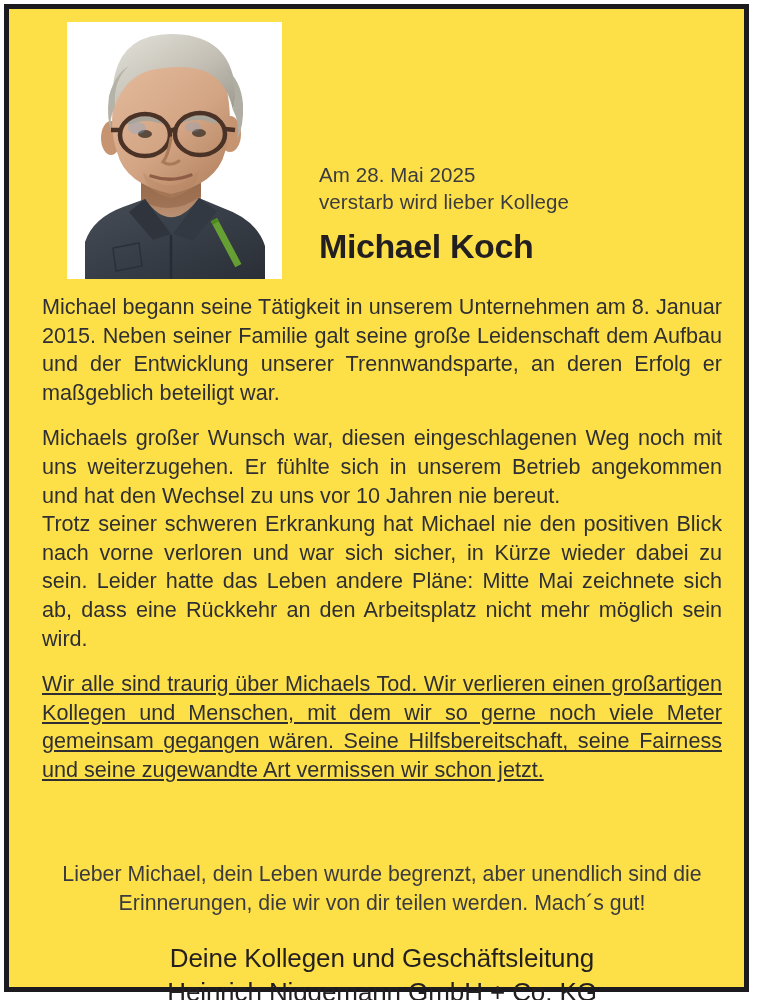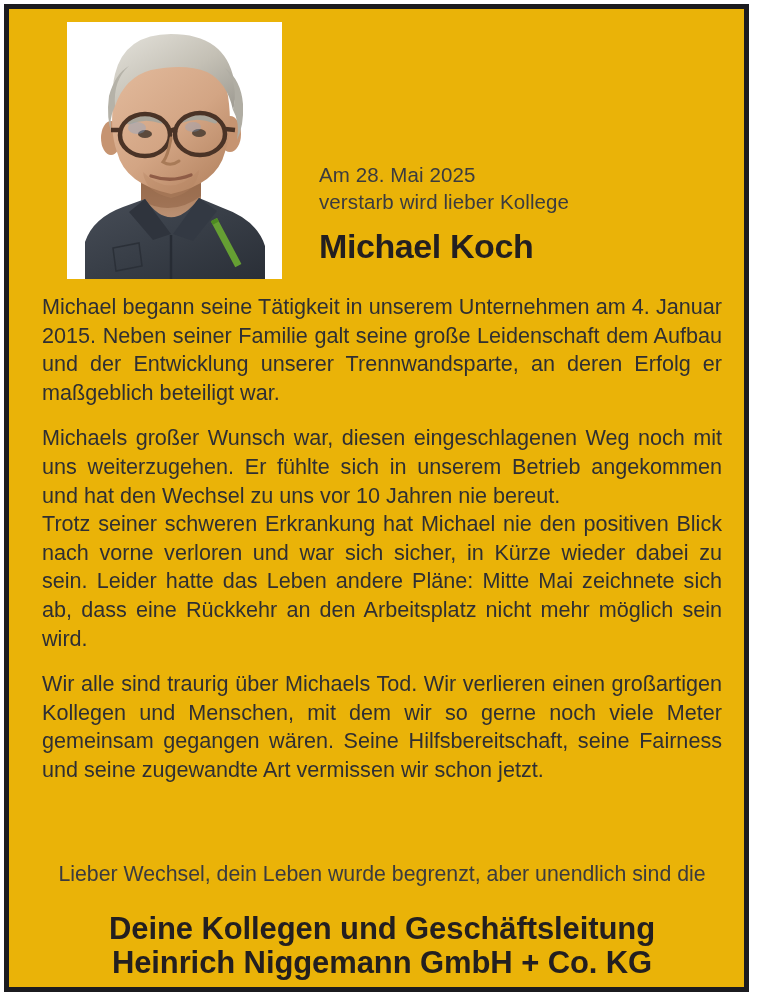--- a/index.html
+++ b/index.html
@@ -15,21 +15,21 @@
     overflow: hidden;
   }
 
   .notice {
     position: absolute;
     left: 4px;
     top: 4px;
     width: 745px;
     height: 988px;
     border: 5px solid #1b1b1f;
-    background: #eab308;
+    background: #fde047;
     box-sizing: border-box;
   }
 
   .inner {
     position: relative;
     width: 100%;
     height: 100%;
   }
 
   
@@ -80,43 +80,43 @@
   }
   .para {
     font-size: 21.6px;
     line-height: 28.6px;
     color: #2f2f33;
     text-align: justify;
     text-justify: inter-word;
     margin: 0 0 17px 0;
     hyphens: manual;
   }
-  .para:last-child { margin-bottom: 8px; }
+  .para:last-child { margin-bottom: 8px; text-decoration: underline; }
   .para.tight { margin-bottom: 0; }
 
   
   .closing-area {
     position: absolute;
     left: 40px;
     top: 851px;
     width: 666px;
     text-align: center;
   }
   .closing-text {
     font-size: 21.3px;
     line-height: 29px;
     color: #3b3b3f;
   }
   .signature {
     margin-top: 23px;
   }
   .sig-line {
-    font-size: 31px;
+    font-size: 26px;
     line-height: 34px;
-    font-weight: bold;
+    font-weight: normal;
     color: #231f20;
     letter-spacing: -0.1px;
   }
 </style>
 </head>
 <body>
 
 <div class="notice">
   <div class="inner">
 
@@ -198,28 +198,29 @@
       </svg>
     </div>
 
     <div class="header-block">
       <div class="header-line">Am 28. Mai 2025</div>
       <div class="header-line">verstarb wird lieber Kollege</div>
       <div class="deceased-name">Michael Koch</div>
     </div>
 
     <div class="body-area">
-      <p class="para">Michael begann seine Tätigkeit in unserem Unternehmen am 4. Januar 2015. Neben seiner Familie galt seine große Leidenschaft dem Aufbau und der Entwicklung unserer Trennwandsparte, an deren Erfolg er maßgeblich beteiligt war.</p>
+      <p class="para">Michael begann seine Tätigkeit in unserem Unternehmen am 8. Januar 2015. Neben seiner Familie galt seine große Leidenschaft dem Aufbau und der Entwicklung unserer Trennwandsparte, an deren Erfolg er maßgeblich beteiligt war.</p>
       <p class="para tight">Michaels großer Wunsch war, diesen eingeschlagenen Weg noch mit uns weiterzugehen. Er fühlte sich in unserem Betrieb angekommen und hat den Wechsel zu uns vor 10 Jahren nie bereut.</p>
       <p class="para">Trotz seiner schweren Erkrankung hat Michael nie den positiven Blick nach vorne verloren und war sich sicher, in Kürze wieder dabei zu sein. Leider hatte das Leben andere Pläne: Mitte Mai zeichnete sich ab, dass eine Rückkehr an den Arbeitsplatz nicht mehr möglich sein wird.</p>
       <p class="para">Wir alle sind traurig über Michaels Tod. Wir verlieren einen großartigen Kollegen und Menschen, mit dem wir so gerne noch viele Meter gemeinsam gegangen wären. Seine Hilfsbereitschaft, seine Fairness und seine zugewandte Art vermissen wir schon jetzt.</p>
     </div>
 
     <div class="closing-area">
-      <div class="closing-text">Lieber Wechsel, dein Leben wurde begrenzt, aber unendlich sind die</div>
+      <div class="closing-text">Lieber Michael, dein Leben wurde begrenzt, aber unendlich sind die</div>
+      <div class="closing-text">Erinnerungen, die wir von dir teilen werden. Mach´s gut!</div>
       <div class="signature">
         <div class="sig-line">Deine Kollegen und Geschäftsleitung</div>
         <div class="sig-line">Heinrich Niggemann GmbH + Co. KG</div>
       </div>
     </div>
 
   </div>
 </div>
 
 </body></html>

